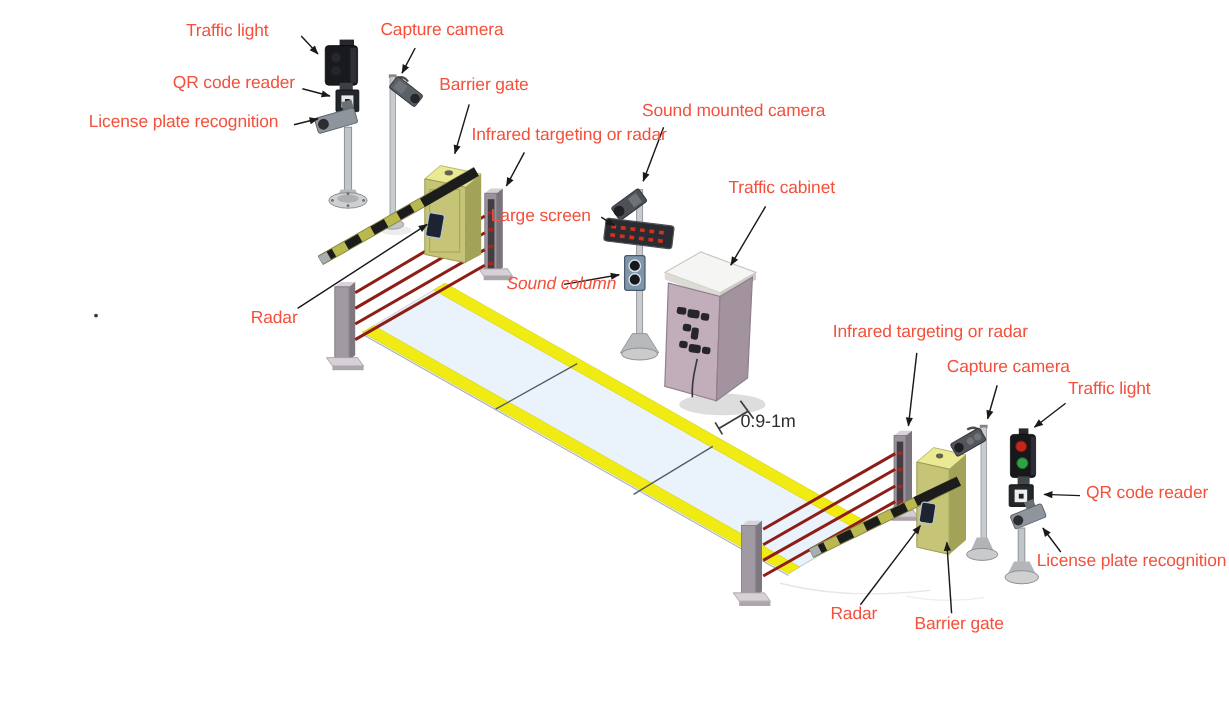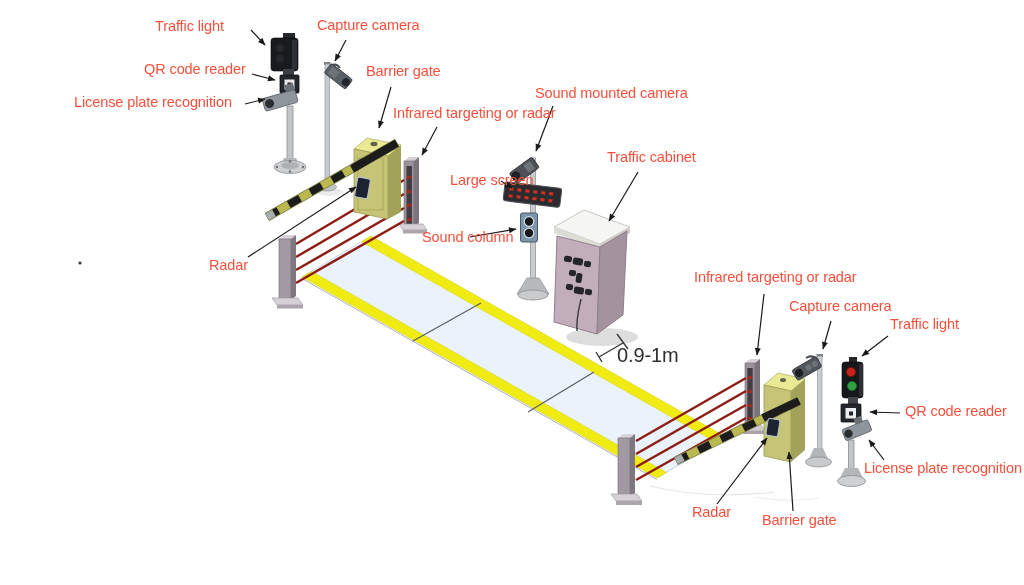--- a/index.html
+++ b/index.html
@@ -1,21 +1,21 @@
 <!DOCTYPE html>
 <html><head>
 <meta charset="utf-8">
 <style>
   html,body{margin:0;padding:0;background:#fff;}
   .scene{position:relative;width:1024px;height:585px;background:#fff;overflow:hidden;
          font-family:"Liberation Sans",sans-serif;}
   .scene svg{position:absolute;left:0;top:0;}
   .lbl{position:absolute;font-size:14.5px;line-height:1.1;color:#f4503c;
        white-space:nowrap;letter-spacing:-0.1px;}
-  .lbl--dark{color:#2e2e2e;font-size:20px;}
+  .lbl--dark{color:#2e2e2e;font-size:15px;}
 </style>
 </head>
 <body>
 
 <div class="scene">
 
 <svg width="1024" height="585" viewBox="0 0 1024 585">
   <defs>
     <marker id="ah" markerWidth="9" markerHeight="7" refX="7.5" refY="3.5" orient="auto" markerUnits="userSpaceOnUse">
       <path d="M0.5,0.5 L8,3.5 L0.5,6.5 Z" fill="#1a1a1a"></path>
@@ -287,23 +287,23 @@
 
   <div class="lbl" style="left:155px;top:19px;">Traffic light</div>
   <div class="lbl" style="left:317px;top:18px;">Capture camera</div>
   <div class="lbl" style="left:144px;top:62px;">QR code reader</div>
   <div class="lbl" style="left:366px;top:64px;">Barrier gate</div>
   <div class="lbl" style="left:74px;top:95px;">License plate recognition</div>
   <div class="lbl" style="left:393px;top:106px;">Infrared targeting or radar</div>
   <div class="lbl" style="left:209px;top:258px;">Radar</div>
 
   <div class="lbl" style="left:535px;top:86px;">Sound mounted camera</div>
-  <div class="lbl" style="left:450px;top:173px;">Large screen</div>
+  <div class="lbl" style="left:409px;top:173px;">Large screen</div>
   <div class="lbl" style="left:607px;top:150px;">Traffic cabinet</div>
-  <div class="lbl" style="left:422px;top:230px;">Sound column</div>
+  <div class="lbl" style="left:422px;top:230px;font-style:italic;">Sound column</div>
   <div class="lbl lbl--dark" style="left:617px;top:344px;">0.9-1m</div>
 
   <div class="lbl" style="left:694px;top:270px;">Infrared targeting or radar</div>
   <div class="lbl" style="left:789px;top:299px;">Capture camera</div>
   <div class="lbl" style="left:890px;top:317px;">Traffic light</div>
   <div class="lbl" style="left:905px;top:404px;">QR code reader</div>
   <div class="lbl" style="left:864px;top:461px;">License plate recognition</div>
   <div class="lbl" style="left:692px;top:505px;">Radar</div>
   <div class="lbl" style="left:762px;top:513px;">Barrier gate</div>
 

